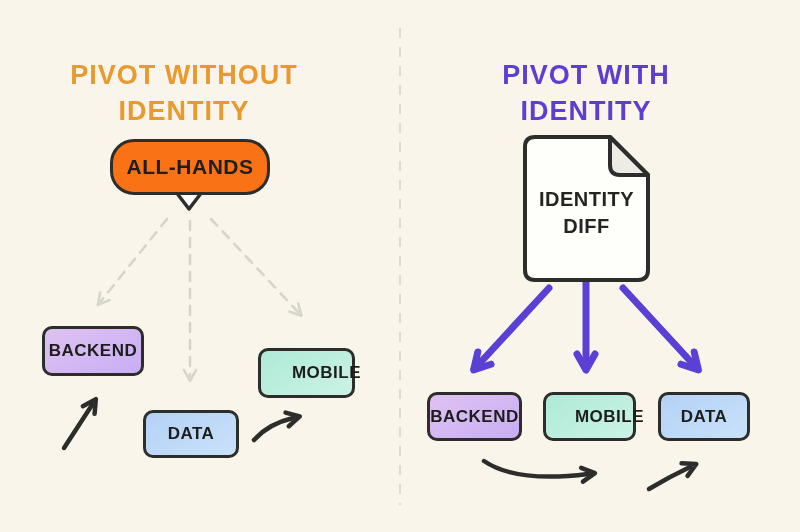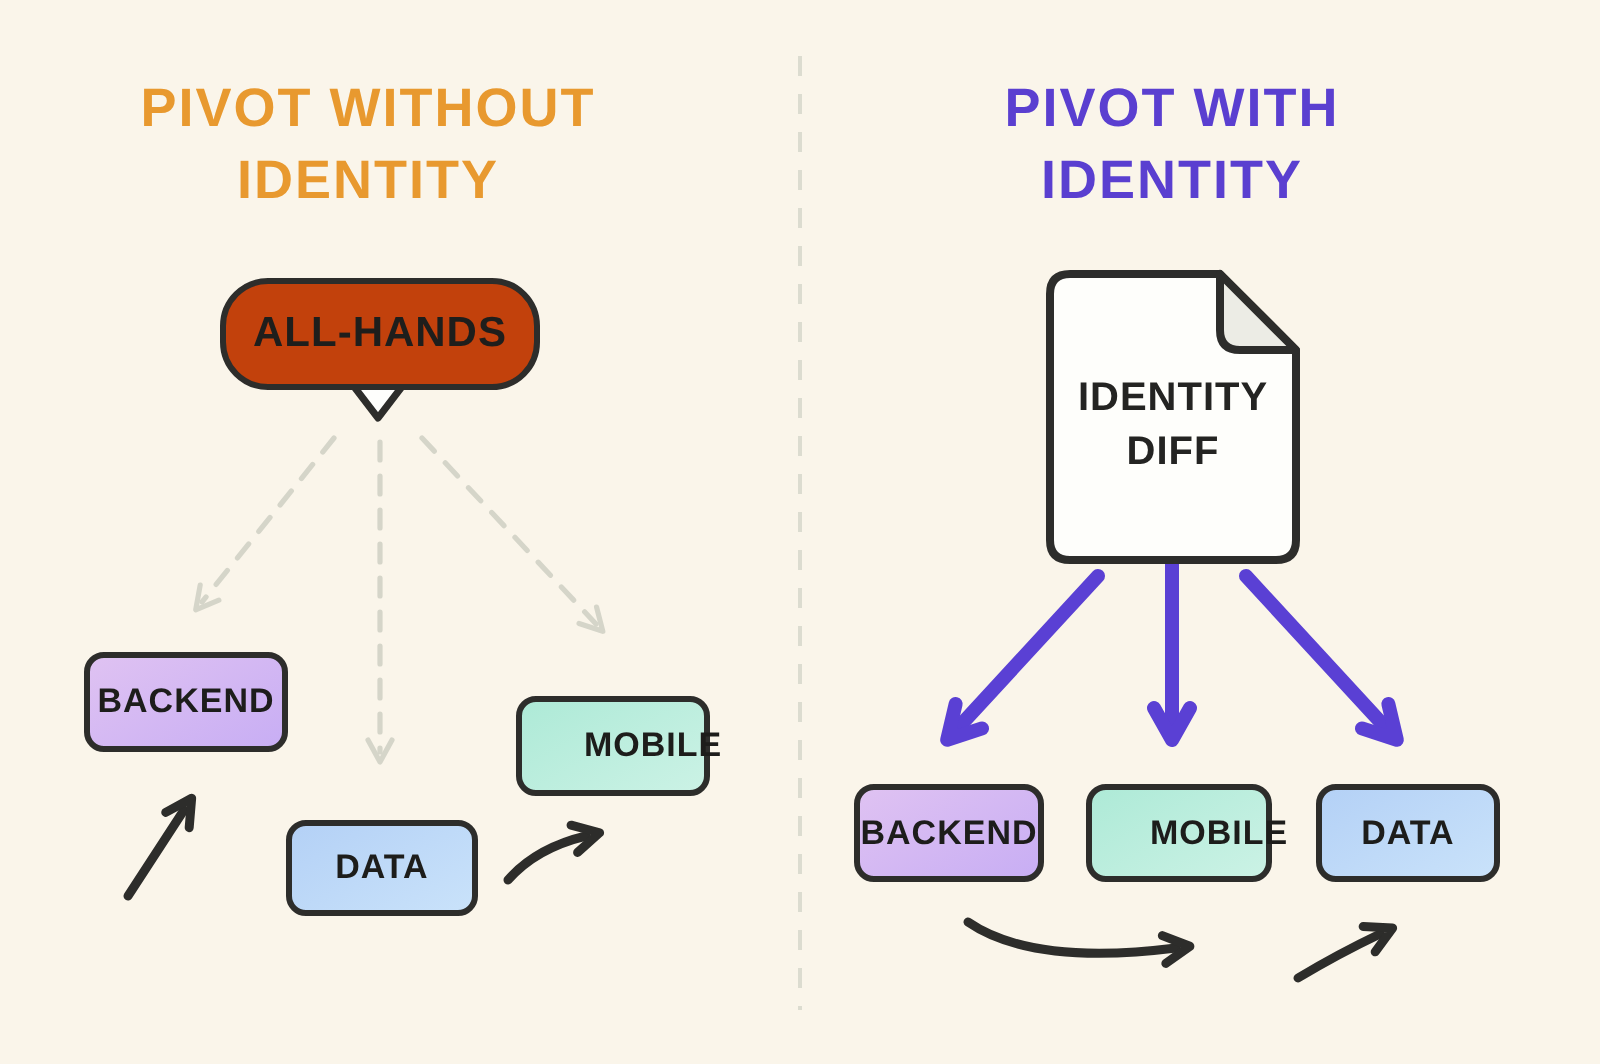--- a/index.html
+++ b/index.html
@@ -11,28 +11,29 @@
     font-family:"Liberation Sans", sans-serif;
   }
   
   .panel-title{
     position:absolute;
     text-align:center;
     font-weight:bold;
     font-size:27px;
     line-height:36px;
     letter-spacing:1px;
+    margin-top:21px;
   }
   #left-title{left:30px;top:36px;width:308px;color:#E8992F;}
   #right-title{left:440px;top:36px;width:292px;color:#5A3FD0;}
   
   .bubble{
     position:absolute;
     left:110px;top:139px;width:160px;height:56px;
-    background:#c2410c;
+    background:#f97316;
     border:3.5px solid #2D2D2B;
     border-radius:24px;
     display:flex;align-items:center;justify-content:center;
     font-weight:bold;font-size:21px;color:#1E1E1C;
     letter-spacing:0.5px;
     box-sizing:border-box;
   }
   
   .team-box{
     position:absolute;

